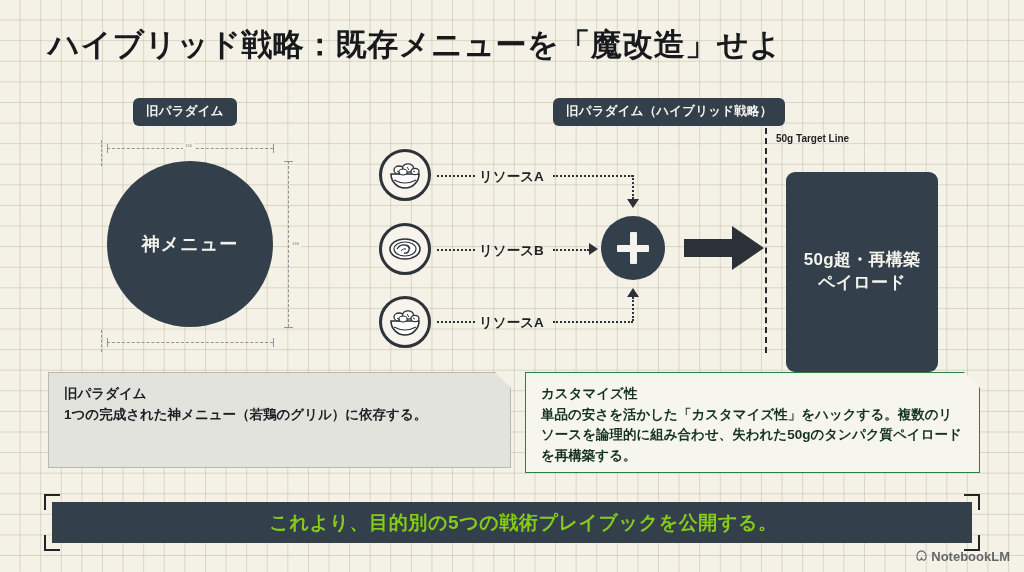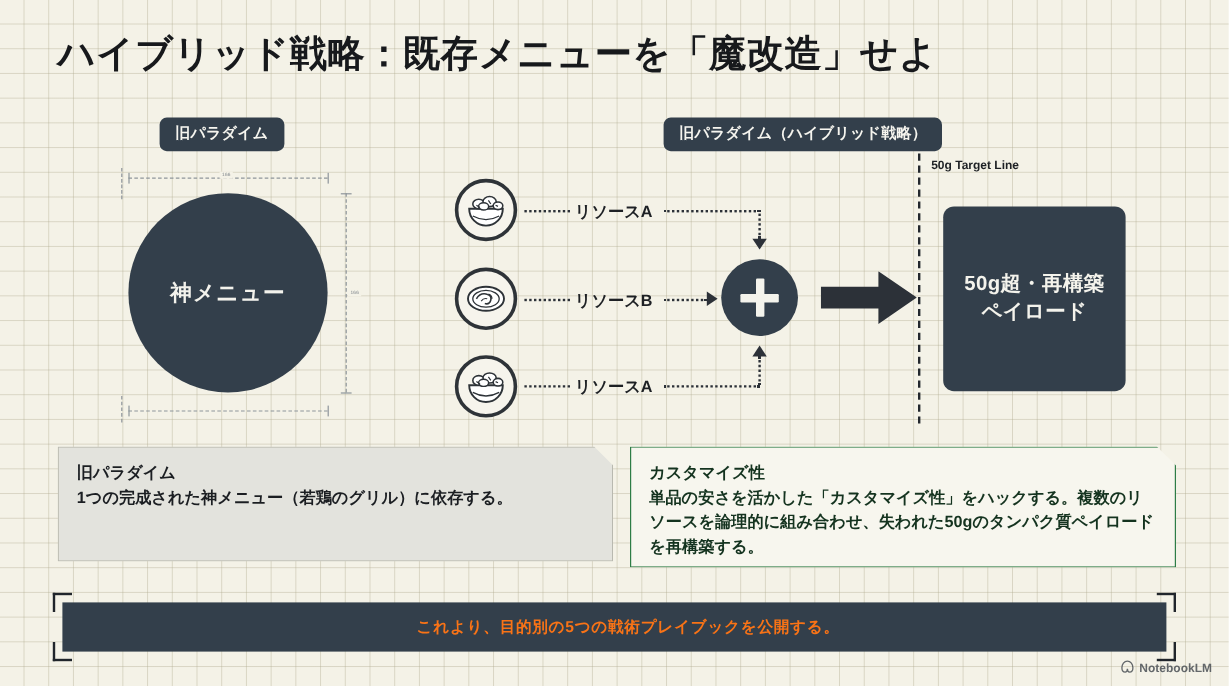--- a/index.html
+++ b/index.html
@@ -193,21 +193,21 @@
     color: #1d2024;
     white-space: nowrap;
   }
 
   
   #payload-box {
     position: absolute;
     left: 786px;
     top: 172px;
     width: 152px;
-    height: 154px;
+    height: 200px;
     background: #333f4b;
     border-radius: 9px;
     display: flex;
     flex-direction: column;
     align-items: center;
     justify-content: center;
     text-align: center;
     line-height: 1.35;
   }
   #payload-box span {
@@ -253,22 +253,22 @@
     left: 52px;
     top: 502px;
     width: 920px;
     height: 41px;
     background: #333f4b;
     display: flex;
     align-items: center;
     justify-content: center;
   }
   #banner-text {
-    color: #f97316;
-    font-size: 13px;
+    color: #84cc16;
+    font-size: 19px;
     font-weight: 700;
     letter-spacing: 0.6px;
     margin-left: 23px;
   }
   .bracket {
     position: absolute;
     width: 16px;
     height: 16px;
     border: 2.5px solid #20252b;
   }
@@ -278,21 +278,21 @@
   #br-br { left: 964px; top: 535px; border-left: none; border-top: none; }
 
   
   #watermark {
     position: absolute;
     right: 14px;
     bottom: 8px;
     display: flex;
     align-items: center;
     gap: 4px;
-    font-size: 10px;
+    font-size: 13px;
     font-weight: 600;
     color: #4b5056;
     opacity: 0.85;
   }
 </style>
 </head>
 <body>
 
 <div id="slide">
 

